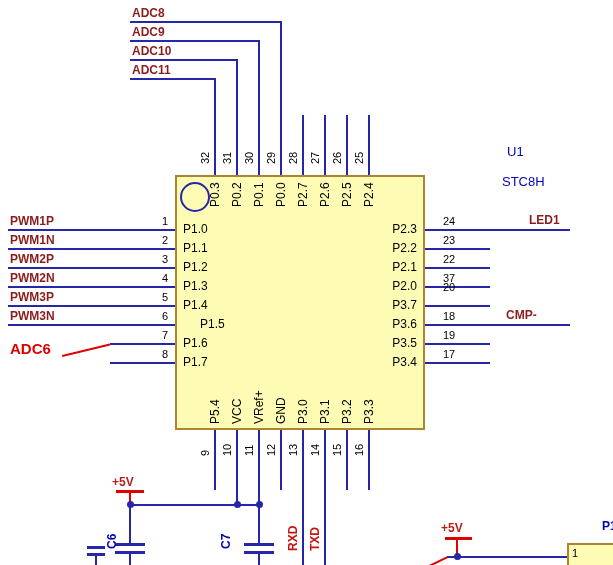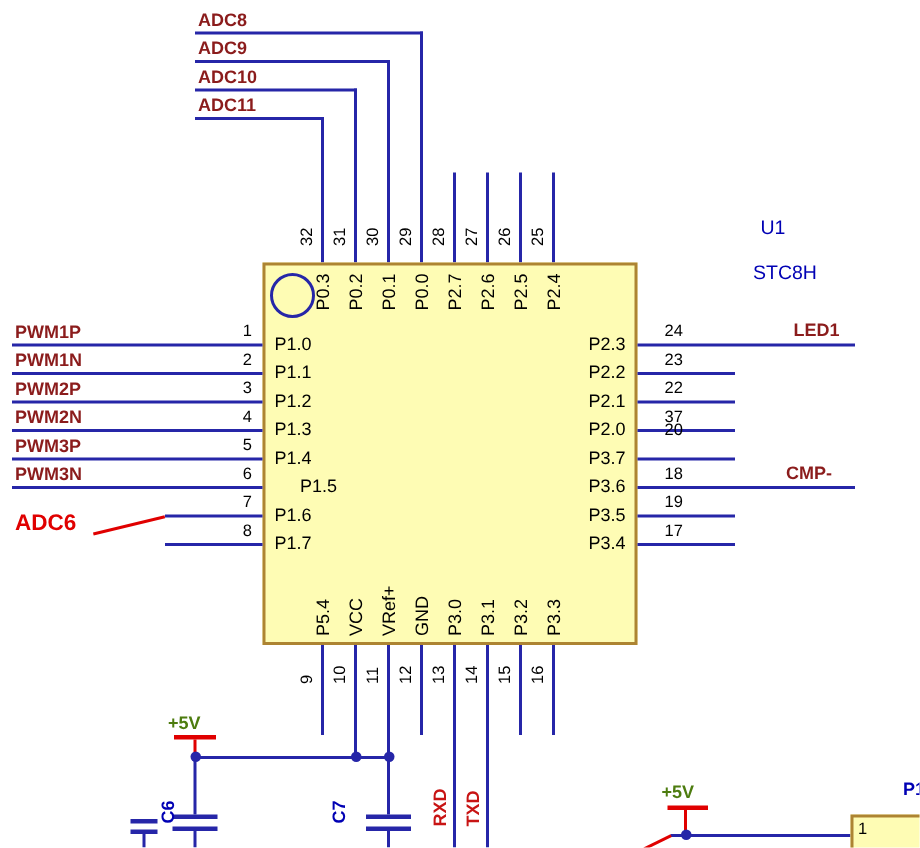--- a/index.html
+++ b/index.html
@@ -14,21 +14,21 @@
   .dot{position:absolute;width:7px;height:7px;border-radius:50%;background:#2626a8}
   .chip{position:absolute;left:175px;top:175px;width:246px;height:251px;background:#fefcb4;border:2px solid #ad8432}
   .chip2{position:absolute;background:#fefcb4;border:2px solid #ad8432}
   .circle{position:absolute;left:180px;top:182px;width:26px;height:26px;border:2px solid #2626a8;border-radius:50%}
   .txt{position:absolute;white-space:nowrap;line-height:14px}
   .vt{position:absolute;white-space:nowrap;line-height:13px;transform-origin:0 0;transform:rotate(-90deg)}
   .nm{font-size:12px;color:#000}
   .num{font-size:11px;color:#000}
   .net{font-size:12px;font-weight:bold;color:#8b1c1c}
   .sig{font-size:12px;font-weight:bold;color:#c81414}
-  .pwr{font-size:12px;font-weight:bold;color:#4d7c0f}
+  .pwr{font-size:12px;font-weight:bold;color:#b91c1c}
   .adc6{font-size:15px;font-weight:bold;color:#e00000}
   .blue{font-size:13px;color:#0000b4}
   .sblue{font-size:12px;font-weight:bold;color:#0000b4}
   .ra{text-align:right}
 </style>
 </head>
 <body>
 
 <div class="stage">
 
@@ -142,21 +142,21 @@
   <span class="txt num" style="left:443px;top:214px">24</span>
   <span class="txt num" style="left:443px;top:233px">23</span>
   <span class="txt num" style="left:443px;top:252px">22</span>
   <span class="txt num" style="left:443px;top:271px">37</span>
   <span class="txt num" style="left:443px;top:280px">20</span>
   <span class="txt num" style="left:443px;top:309px">18</span>
   <span class="txt num" style="left:443px;top:328px">19</span>
   <span class="txt num" style="left:443px;top:347px">17</span>
 
   <span class="txt net" style="left:529px;top:213px">LED1</span>
-  <span class="txt net" style="left:524px;top:308px">CMP-</span>
+  <span class="txt net" style="left:506px;top:308px">CMP-</span>
 
   <div class="v" style="left:214px;top:430px;height:60px"></div>
   <div class="v" style="left:236px;top:430px;height:60px"></div>
   <div class="v" style="left:258px;top:430px;height:60px"></div>
   <div class="v" style="left:280px;top:430px;height:60px"></div>
   <div class="v" style="left:302px;top:430px;height:60px"></div>
   <div class="v" style="left:324px;top:430px;height:60px"></div>
   <div class="v" style="left:346px;top:430px;height:60px"></div>
   <div class="v" style="left:368px;top:430px;height:60px"></div>
 

